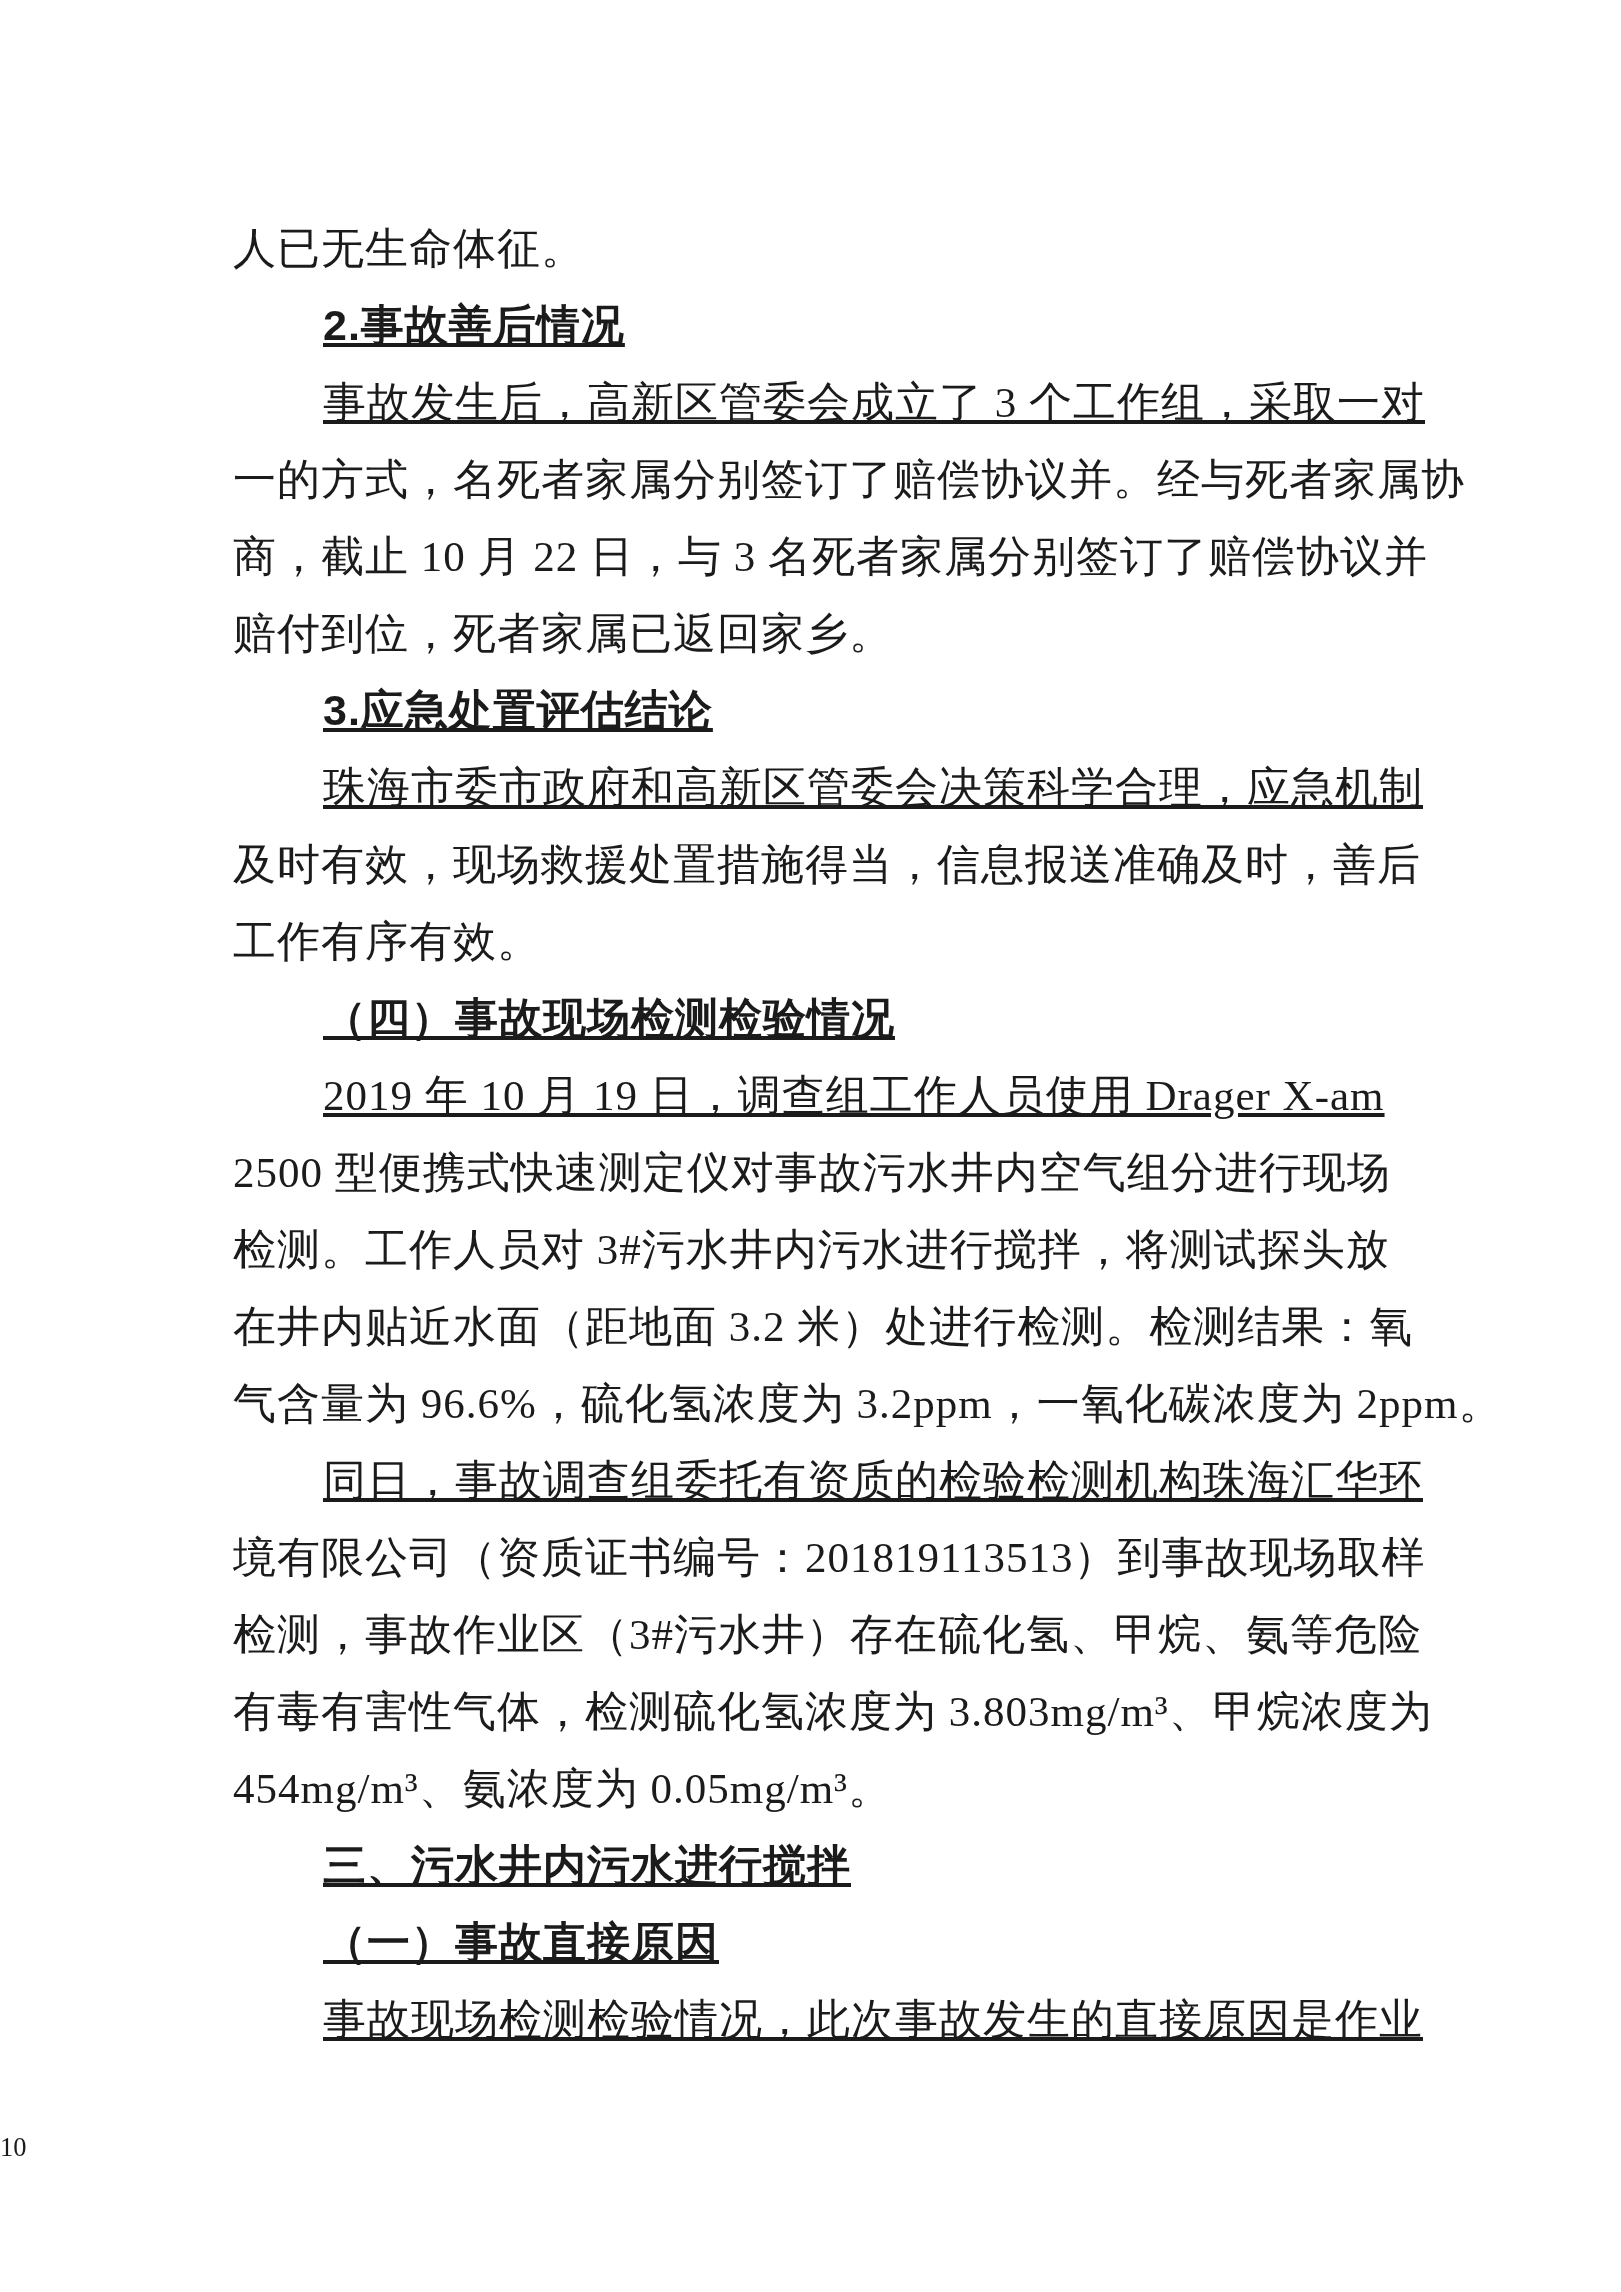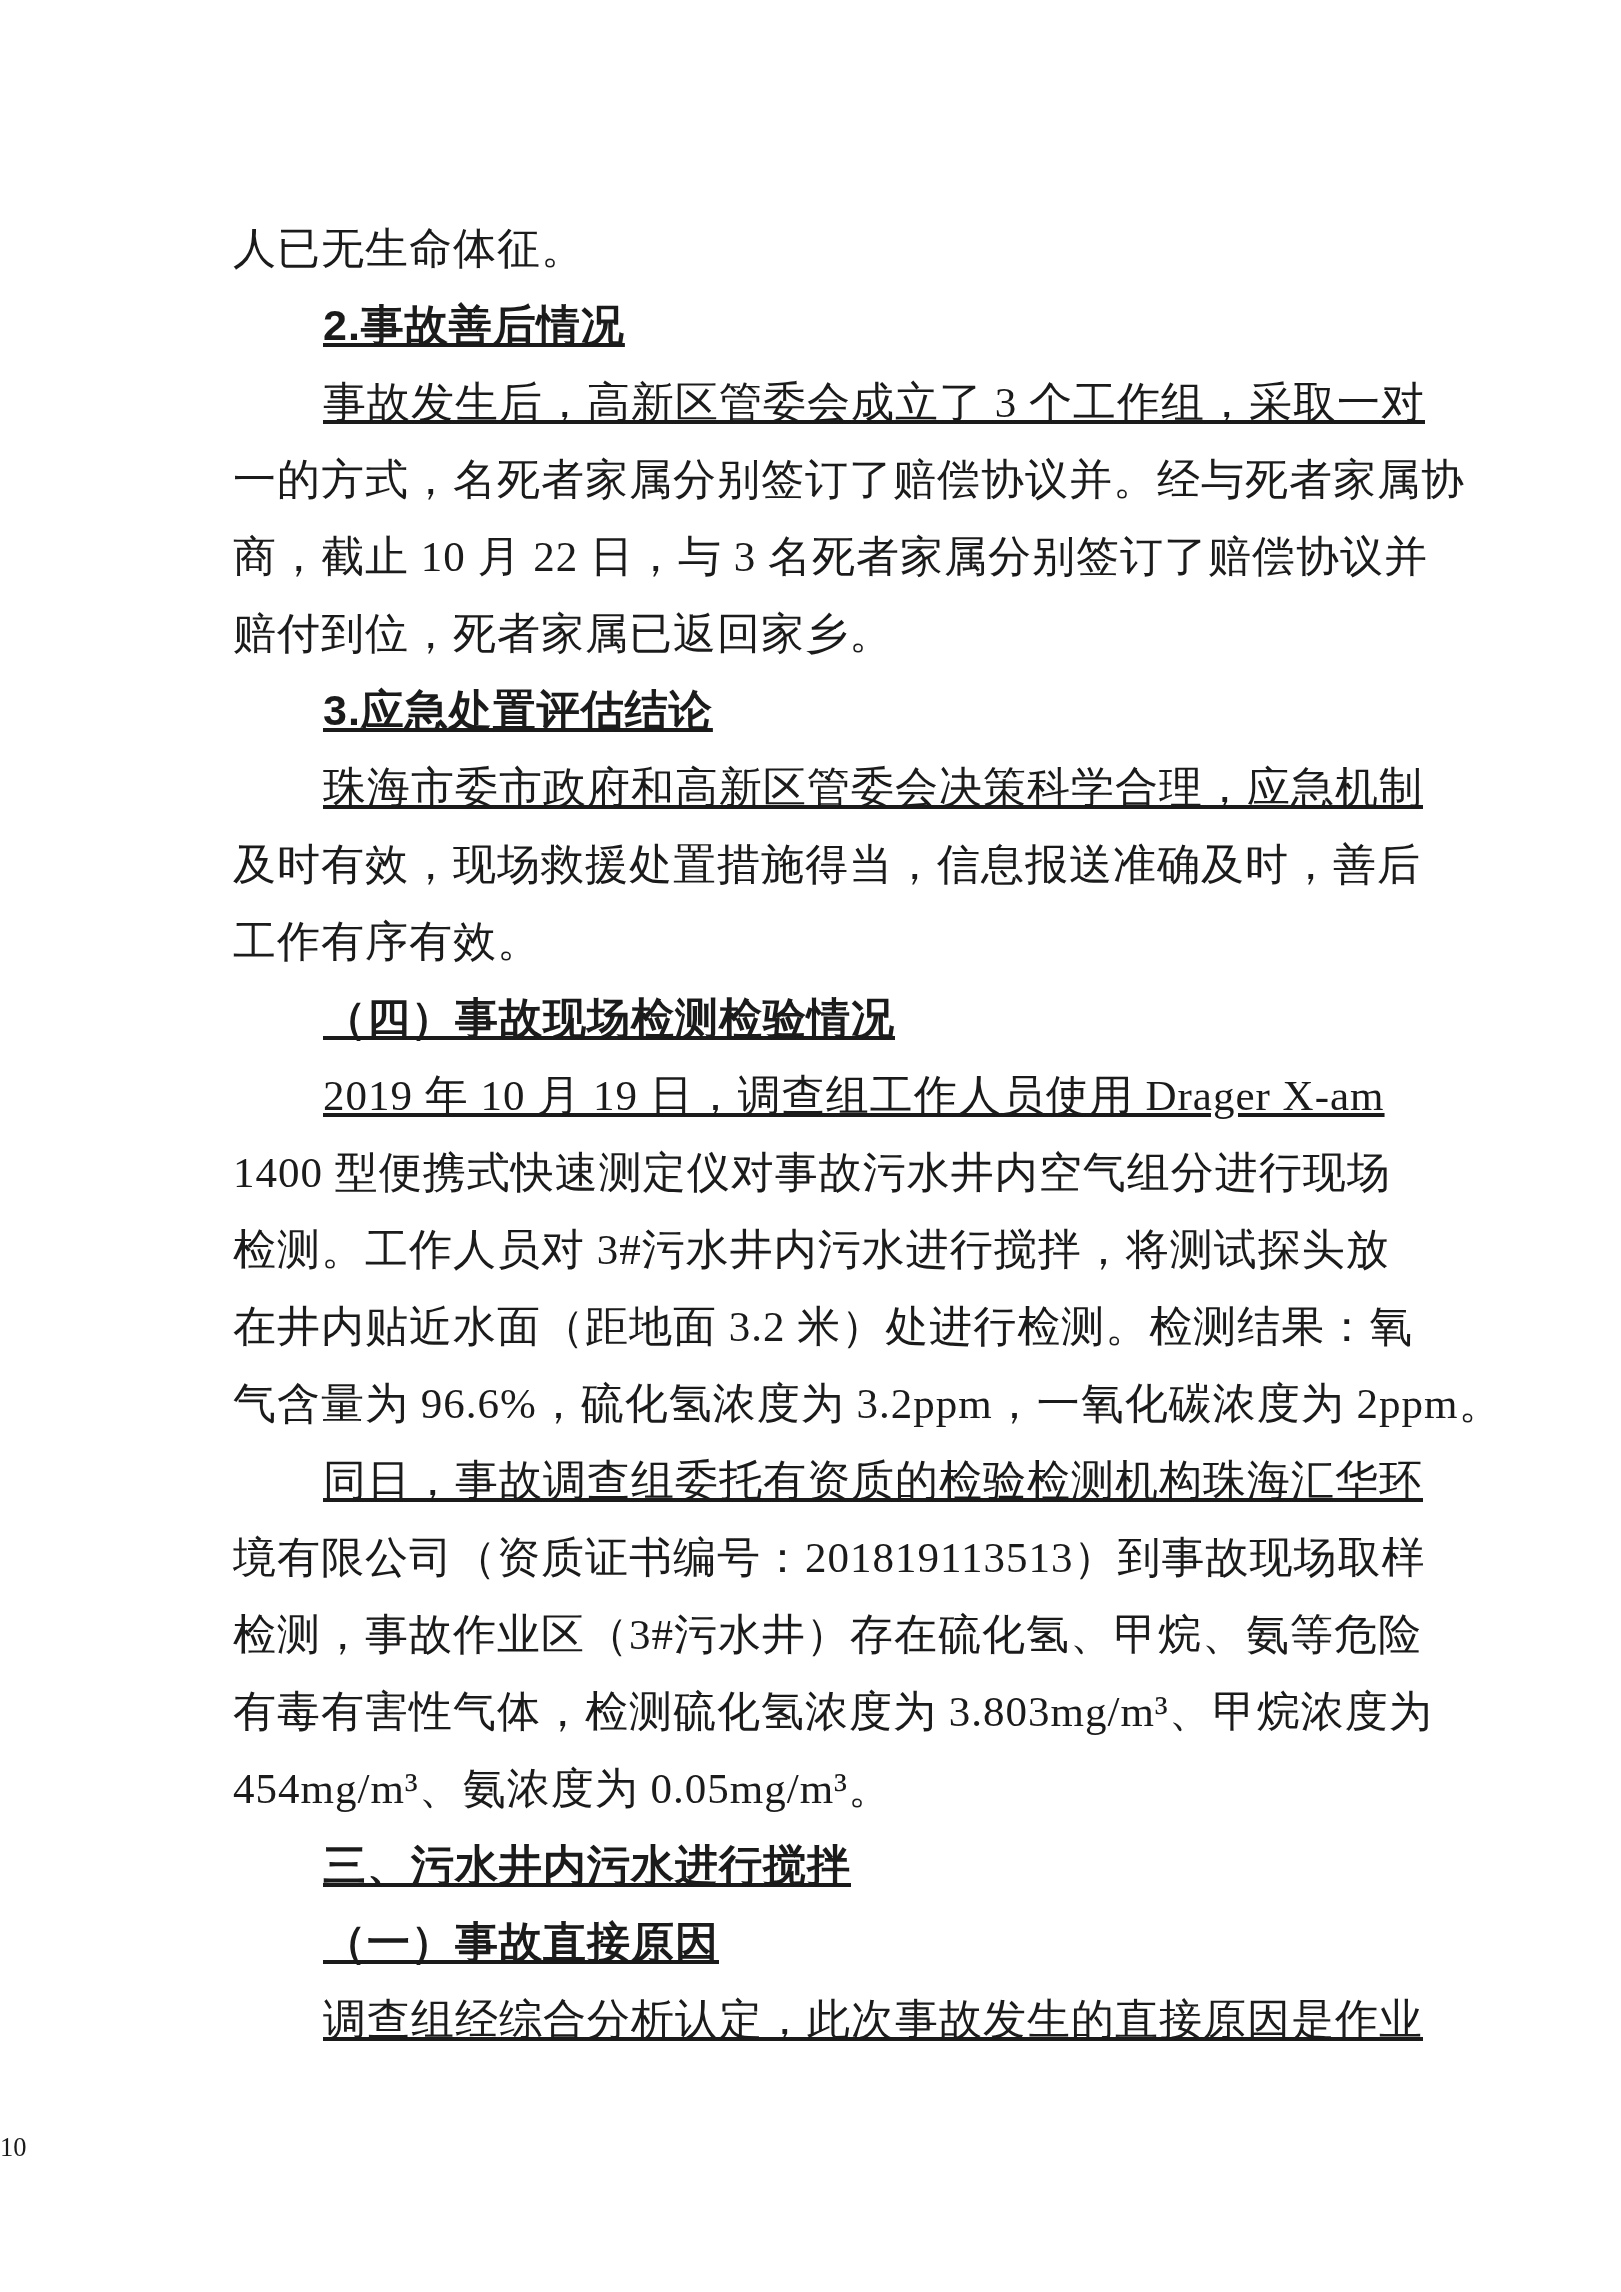--- a/index.html
+++ b/index.html
@@ -59,28 +59,28 @@
   <div class="line indent">事故发生后，高新区管委会成立了 3 个工作组，采取一对</div>
   <div class="line">一的方式，名死者家属分别签订了赔偿协议并。经与死者家属协</div>
   <div class="line">商，截止 10 月 22 日，与 3 名死者家属分别签订了赔偿协议并</div>
   <div class="line">赔付到位，死者家属已返回家乡。</div>
   <div class="line indent h">3.应急处置评估结论</div>
   <div class="line indent">珠海市委市政府和高新区管委会决策科学合理，应急机制</div>
   <div class="line">及时有效，现场救援处置措施得当，信息报送准确及时，善后</div>
   <div class="line">工作有序有效。</div>
   <div class="line indent h">（四）事故现场检测检验情况</div>
   <div class="line indent">2019 年 10 月 19 日，调查组工作人员使用 Drager X-am</div>
-  <div class="line">1400 型便携式快速测定仪对事故污水井内空气组分进行现场</div>
+  <div class="line">2500 型便携式快速测定仪对事故污水井内空气组分进行现场</div>
   <div class="line">检测。工作人员对 3#污水井内污水进行搅拌，将测试探头放</div>
   <div class="line">在井内贴近水面（距地面 3.2 米）处进行检测。检测结果：氧</div>
   <div class="line">气含量为 96.6%，硫化氢浓度为 3.2ppm，一氧化碳浓度为 2ppm。</div>
   <div class="line indent">同日，事故调查组委托有资质的检验检测机构珠海汇华环</div>
   <div class="line">境有限公司（资质证书编号：201819113513）到事故现场取样</div>
   <div class="line">检测，事故作业区（3#污水井）存在硫化氢、甲烷、氨等危险</div>
   <div class="line">有毒有害性气体，检测硫化氢浓度为 3.803mg/m³、甲烷浓度为</div>
   <div class="line">454mg/m³、氨浓度为 0.05mg/m³。</div>
   <div class="line indent h">三、污水井内污水进行搅拌</div>
   <div class="line indent h">（一）事故直接原因</div>
-  <div class="line indent">调查组经综合分析认定，此次事故发生的直接原因是作业</div>
+  <div class="line indent">事故现场检测检验情况，此次事故发生的直接原因是作业</div>
 </main>
 
 <div class="pageno">10</div>
 
 
 </body></html>

